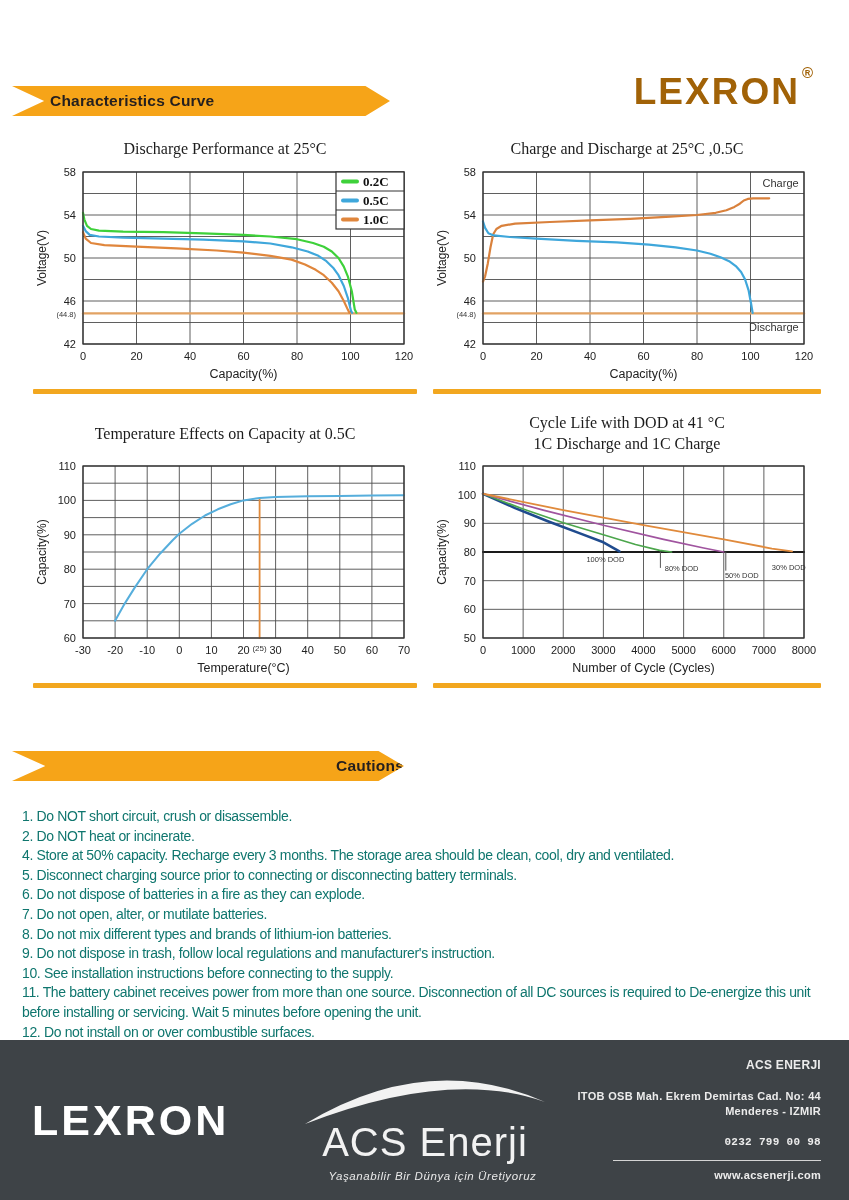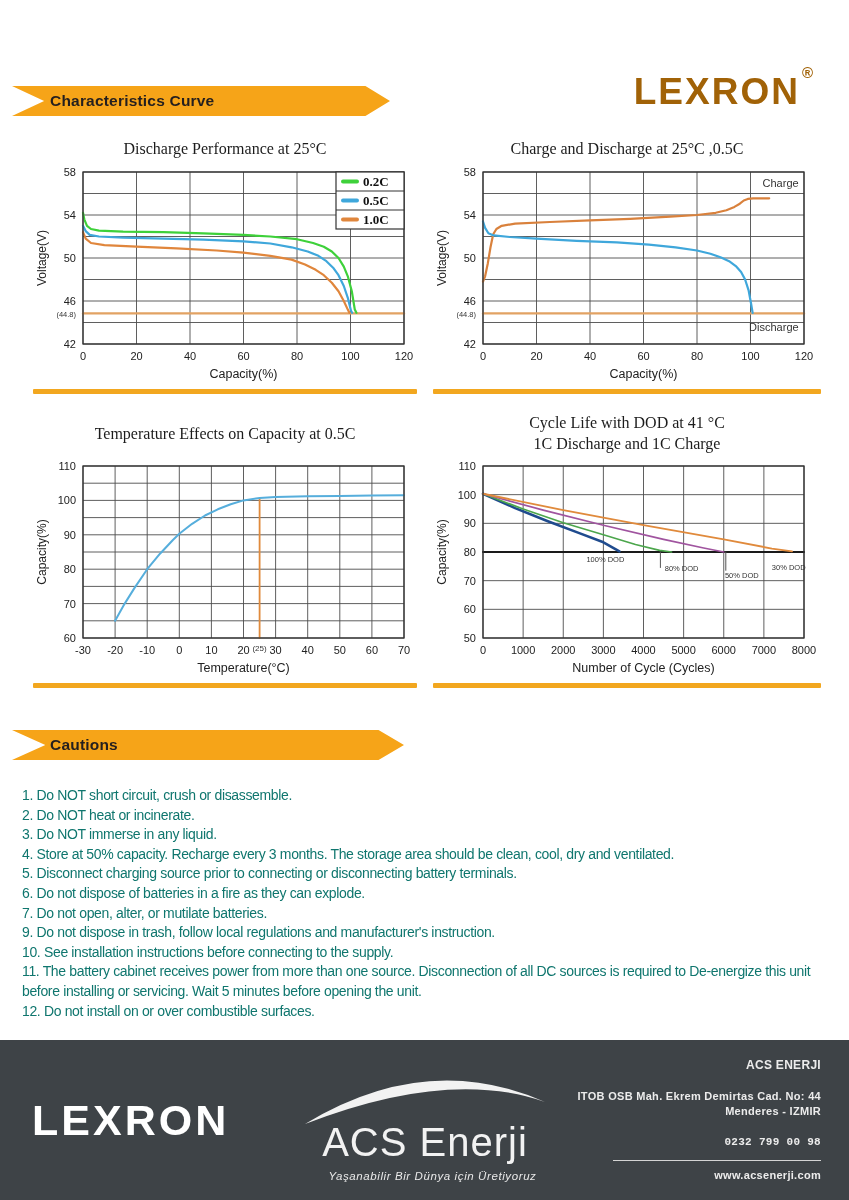--- a/index.html
+++ b/index.html
@@ -11,21 +11,21 @@
   .brand-logo { position:absolute; top:20px; right:36px; color:#a16207;
     font-weight:800; font-size:37px; letter-spacing:2px; font-family:"Liberation Sans",sans-serif;margin-top:44px; }
   .brand-logo .reg { font-size:15px; vertical-align:26px; letter-spacing:0; margin-left:2px; }
 
   
   .banner { position:relative; height:30px; margin-left:12px; background:#F6A418;
     clip-path:polygon(0 0, 93.5% 0, 100% 50%, 93.5% 100%, 0 100%, 8.5% 50%);
     display:flex; align-items:center; }
   .banner span { color:#241f1f; font-weight:700; font-size:15.5px; padding-left:38px; letter-spacing:.2px; }
   .banner.characteristics { width:378px; }
-  .banner.cautions { width:392px; margin-top:32px; }
+  .banner.cautions { width:392px; margin-top:53px;justify-content:flex-end; }
 
   
   .charts-grid { display:grid; grid-template-columns:384px 388px; column-gap:16px;
     row-gap:16px; padding:18px 28px 10px 33px; }
   .chart-block { display:flex; flex-direction:column; }
   .titles { display:flex; flex-direction:column; justify-content:center; align-items:center; height:28px; }
   .titles.tall { height:46px; }
   .chart-title { font-family:"Liberation Serif","DejaVu Serif",serif; font-size:16px; color:#1c1c1c; text-align:center; line-height:21px; }
   .chart-title:empty { display:none; }
   .chart-canvas { display:block; }
@@ -282,25 +282,25 @@
 
   </div>
 
   <div class="banner cautions">
     <span>Cautions</span>
   </div>
 
   <ol class="cautions-list">
       <li>1. Do NOT short circuit, crush or disassemble.</li>
       <li>2. Do NOT heat or incinerate.</li>
-      <li>3. Do NOT immerse in any liquid.</li>
       <li>4. Store at 50% capacity. Recharge every 3 months. The storage area should be clean, cool, dry and ventilated.</li>
       <li>5. Disconnect charging source prior to connecting or disconnecting battery terminals.</li>
       <li>6. Do not dispose of batteries in a fire as they can explode.</li>
       <li>7. Do not open, alter, or mutilate batteries.</li>
+      <li>8. Do not mix different types and brands of lithium-ion batteries.</li>
       <li>9. Do not dispose in trash, follow local regulations and manufacturer's instruction.</li>
       <li>10. See installation instructions before connecting to the supply.</li>
       <li>11. The battery cabinet receives power from more than one source. Disconnection of all DC sources is required to De-energize this unit before installing or servicing. Wait 5 minutes before opening the unit.</li>
       <li>12. Do not install on or over combustible surfaces.</li>
     </ol>
 
   <div class="footer">
     <div class="footer-lexron">LEXRON</div>
     <div class="acs-logo">
       <svg class="acs-swoosh" width="252" height="70" viewBox="0 0 252 70">

